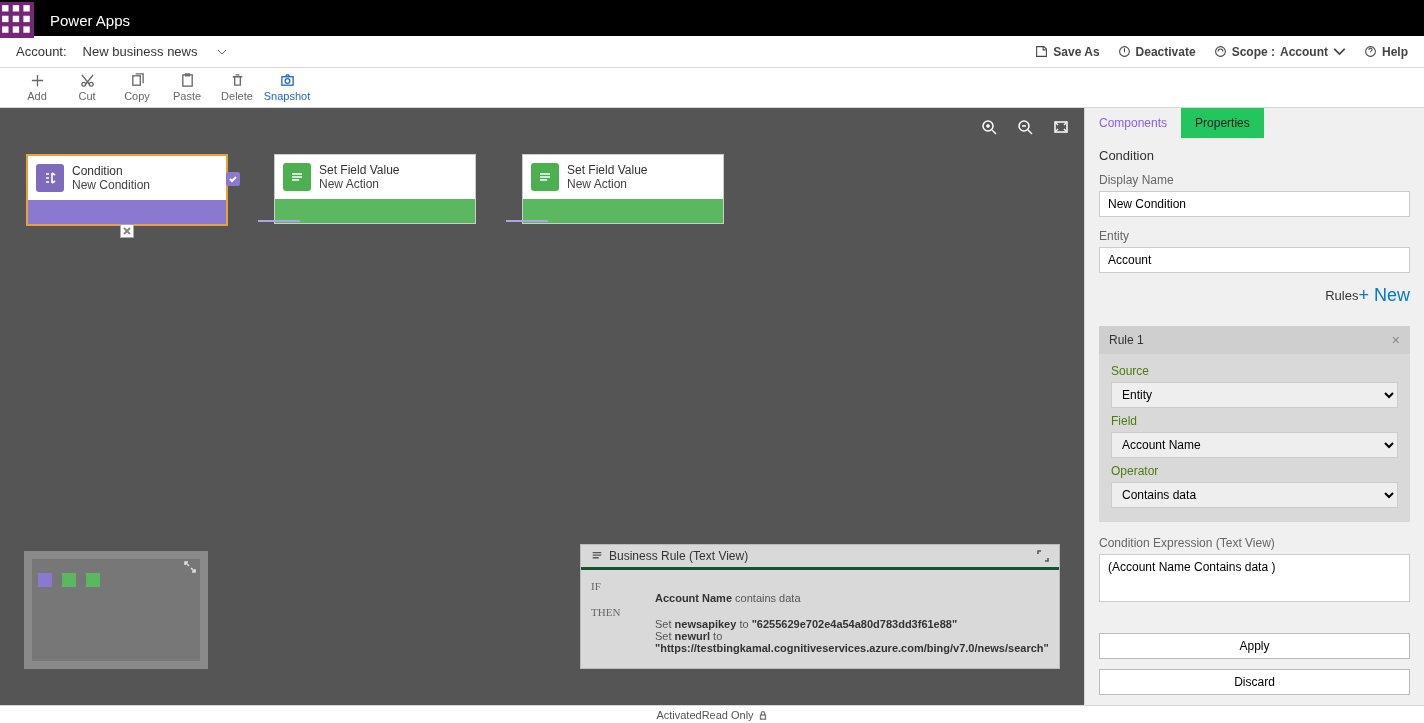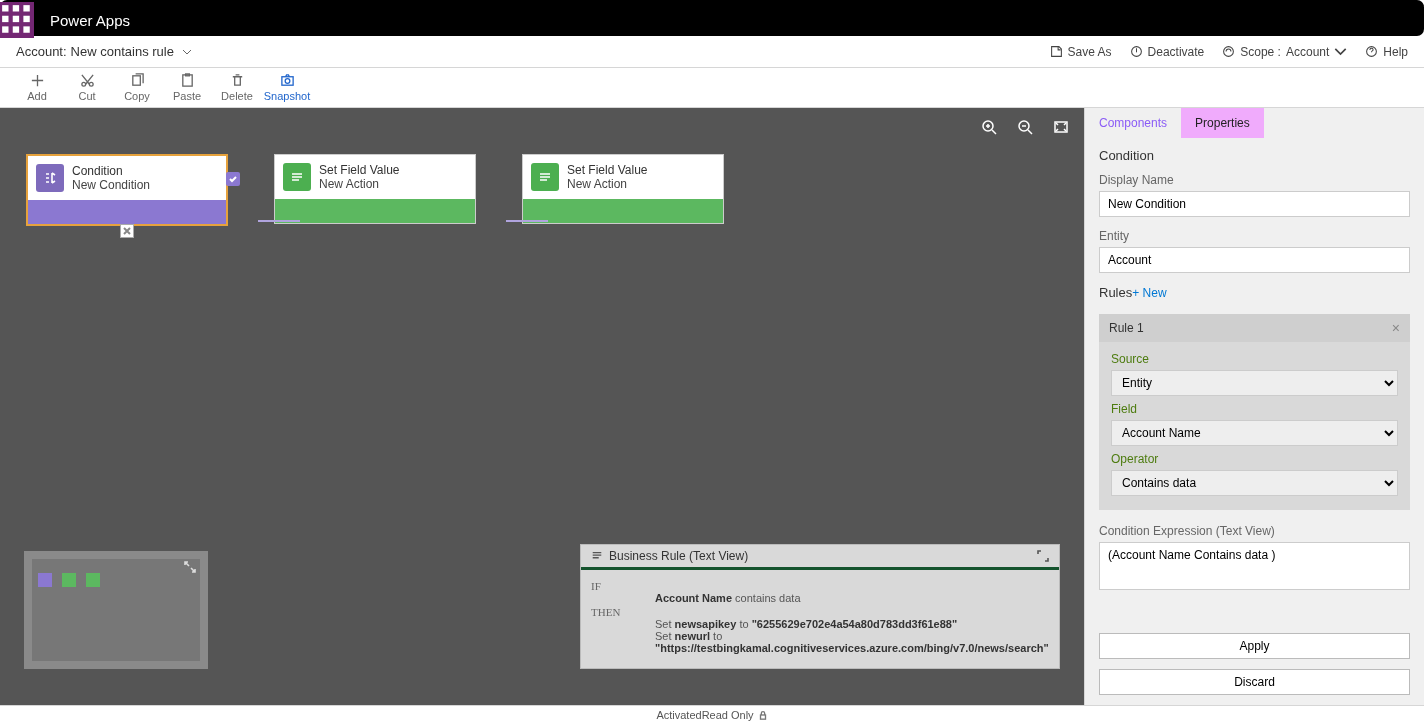--- a/index.html
+++ b/index.html
@@ -1,29 +1,29 @@
 <!DOCTYPE html>
 <html><head>
 <meta charset="utf-8">
 <style>
 * { margin: 0; padding: 0; box-sizing: border-box; font-family: "Segoe UI", Arial, sans-serif; }
 body { background: #fff; font-size: 13px; color: #333; overflow: hidden; }
 
-.titlebar { height: 36px; background: #000; display: flex; align-items: center; border-top: 4px solid #000; border-radius: 7px;}
+.titlebar { height: 36px; background: #000; display: flex; align-items: center; border-top: 4px solid #000;}
 .waffle { width: 34px; height: 36px; background:#742774; display:flex; align-items:center; justify-content:center; cursor:pointer;}
 .waffle svg { fill:#fff; }
 .app-name { color:#fff; font-size:15px; padding-left:16px; font-weight:400;}
 
 .rulebar { height: 32px; border-bottom:1px solid #d6d6d6; display:flex; align-items:center; justify-content:space-between; padding:0 16px;}
-.rulebar-left { display:flex; align-items:center; gap:4px;}
+.rulebar-left { display:flex; align-items:center; gap:16px;}
 .rulebar-left .ent { font-weight:400;}
 .rulebar-left .rn { color:#333;}
 .rulebar svg.caret { width:10px; height:10px; fill:#666; margin-left:4px;}
 .rulebar-right { display:flex; gap:18px; align-items:center; color:#444; font-size:12px;}
-.rulebar-right .itm { display:flex; align-items:flex-start; gap:5px; cursor:pointer;}
+.rulebar-right .itm { display:flex; align-items:flex-start; gap:5px; cursor:pointer;font-weight:bold;}
 .rulebar-right svg { width:13px; height:13px; fill:none; stroke:#444; stroke-width:1.3;}
 .scope-val::after{content:" "; }
 
 .toolbar { height: 40px; border-bottom:1px solid #d6d6d6; display:flex; padding:0 12px;}
 .tool { width:50px; display:flex; flex-direction:column; align-items:center; justify-content:center; gap:2px; cursor:pointer;}
 .tool svg{ width:15px; height:15px; fill:none; stroke:#666; stroke-width:1.4;}
 .tool .lbl{ font-size:11px; color:#666;}
 .tool.active .lbl{ color:#2266cc;}
 .tool.active svg{ stroke:#2266cc;}
 
@@ -70,29 +70,29 @@
 .tv-body{ padding:8px 10px 14px; font-size:11px; color:#555;}
 .tv-row{ display:flex; gap:24px; margin-top:2px;}
 .tv-row .k{ width:40px; font-weight:400; color:#666;font-family:Liberation Serif, serif;}
 .tv-row .v{ flex:1;}
 .tv-row .v b{ color:#333; font-weight:600;}
 .tv-row .v .q{ color:#333; font-weight:600;}
 
 .sidepanel{ width:340px; background:#f0f0f0; border-left:1px solid #d6d6d6; display:flex; flex-direction:column;}
 .tabs{ display:flex; }
 .tab{ padding:8px 14px; font-size:12px; cursor:pointer; color:#8b5cf6;}
-.tab.active{ background:#f0abfc; color:#222;}
+.tab.active{ background:#22c55e; color:#222;}
 .panel-body{ flex:1; overflow:auto; padding:10px 14px;}
 .panel-body h3{ font-size:13px; font-weight:400; color:#333; margin-bottom:10px;}
 .fld{ margin-bottom:12px;}
 .fld label{ display:block; font-size:12px; color:#666; margin-bottom:4px;}
 .fld input, .fld select, .fld textarea{ width:100%; padding:5px 8px; border:1px solid #ccc; background:#fff; font-size:12px; font-family:inherit;}
 .fld textarea{ height:48px; resize:none;}
-.rules-head{ display:flex; justify-content:flex-start; align-items:center; margin-bottom:14px;}
-.rules-head .new{ color:#0078d4; font-size:12px; cursor:pointer;}
+.rules-head{ display:flex; justify-content:flex-end; align-items:center; margin-bottom:20px;}
+.rules-head .new{ color:#0078d4; font-size:18px; cursor:pointer;}
 .rulebox{ background:#d9d9d9; padding:10px 12px 14px; margin-bottom:14px;}
 .rule-title{ display:flex; justify-content:space-between; align-items:center; margin:-10px -12px 10px; padding:6px 10px; background:#cfcfcf; font-size:12px;}
 .rule-title .x{ color:#888; cursor:pointer; font-size:14px;}
 .rulebox label{ font-size:12px; color:#4d7c0f; display:block; margin:6px 0 4px;}
 .rulebox select{ width:100%; padding:4px 6px; background:#eee; border:1px solid #ccc; font-size:12px;}
 .panel-foot{ padding:10px 14px; display:flex; justify-content:flex-end; gap:10px;flex-direction:column;}
 .panel-foot button{ padding:5px 18px; border:1px solid #bbb; background:#fff; font-size:12px; cursor:pointer;}
 
 .statusbar{ height:18px; border-top:1px solid #d6d6d6; display:flex; align-items:center; justify-content:center; padding:0 12px; font-size:11px; color:#555;}
 .statusbar .r{ display:flex; align-items:center; gap:4px;}
@@ -116,21 +116,21 @@
           <rect x="11" y="11" width="3" height="3"></rect>
         </g>
       </svg>
   </div>
   <div class="app-name">Power Apps</div>
 </div>
 
 <div class="rulebar">
   <div class="rulebar-left">
     <span class="ent">Account:</span>
-    <span class="rn">New contains rule</span>
+    <span class="rn">New business news</span>
     <svg class="caret" viewBox="0 0 10 10">
         <path d="M1 3 L5 7 L9 3" stroke="#666" fill="none"></path>
       </svg>
   </div>
   <div class="rulebar-right">
     <div class="itm">
       <svg viewBox="0 0 16 16">
           <path d="M2 2h9l3 3v9H2z M10 2v4h3"></path>
         </svg>
       <span>Save As</span>

